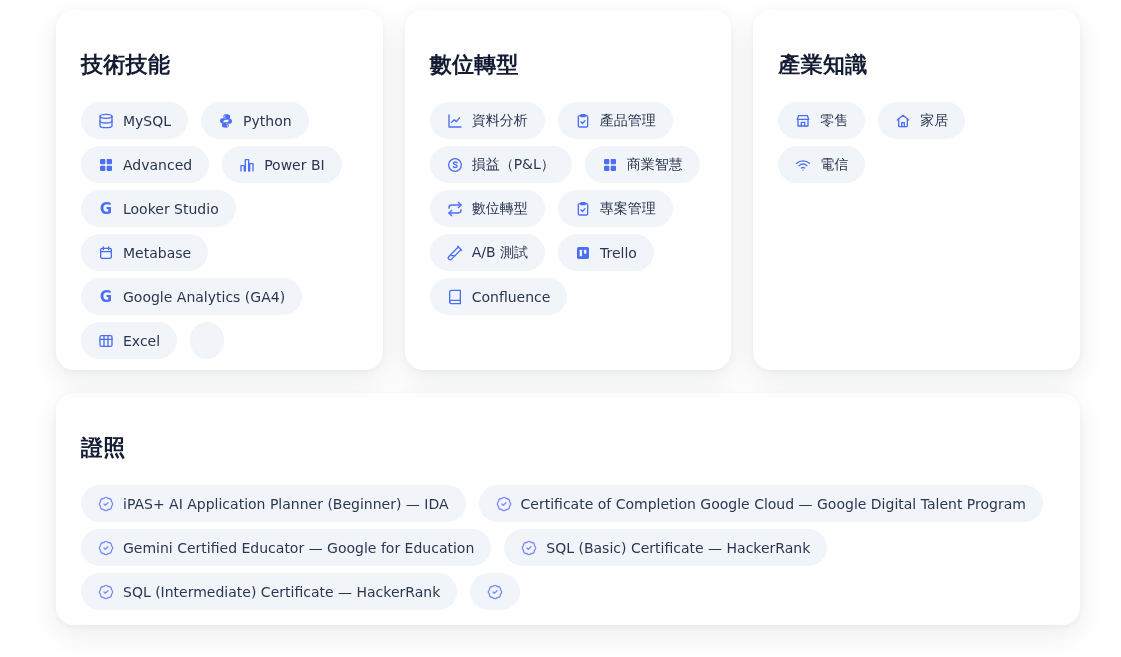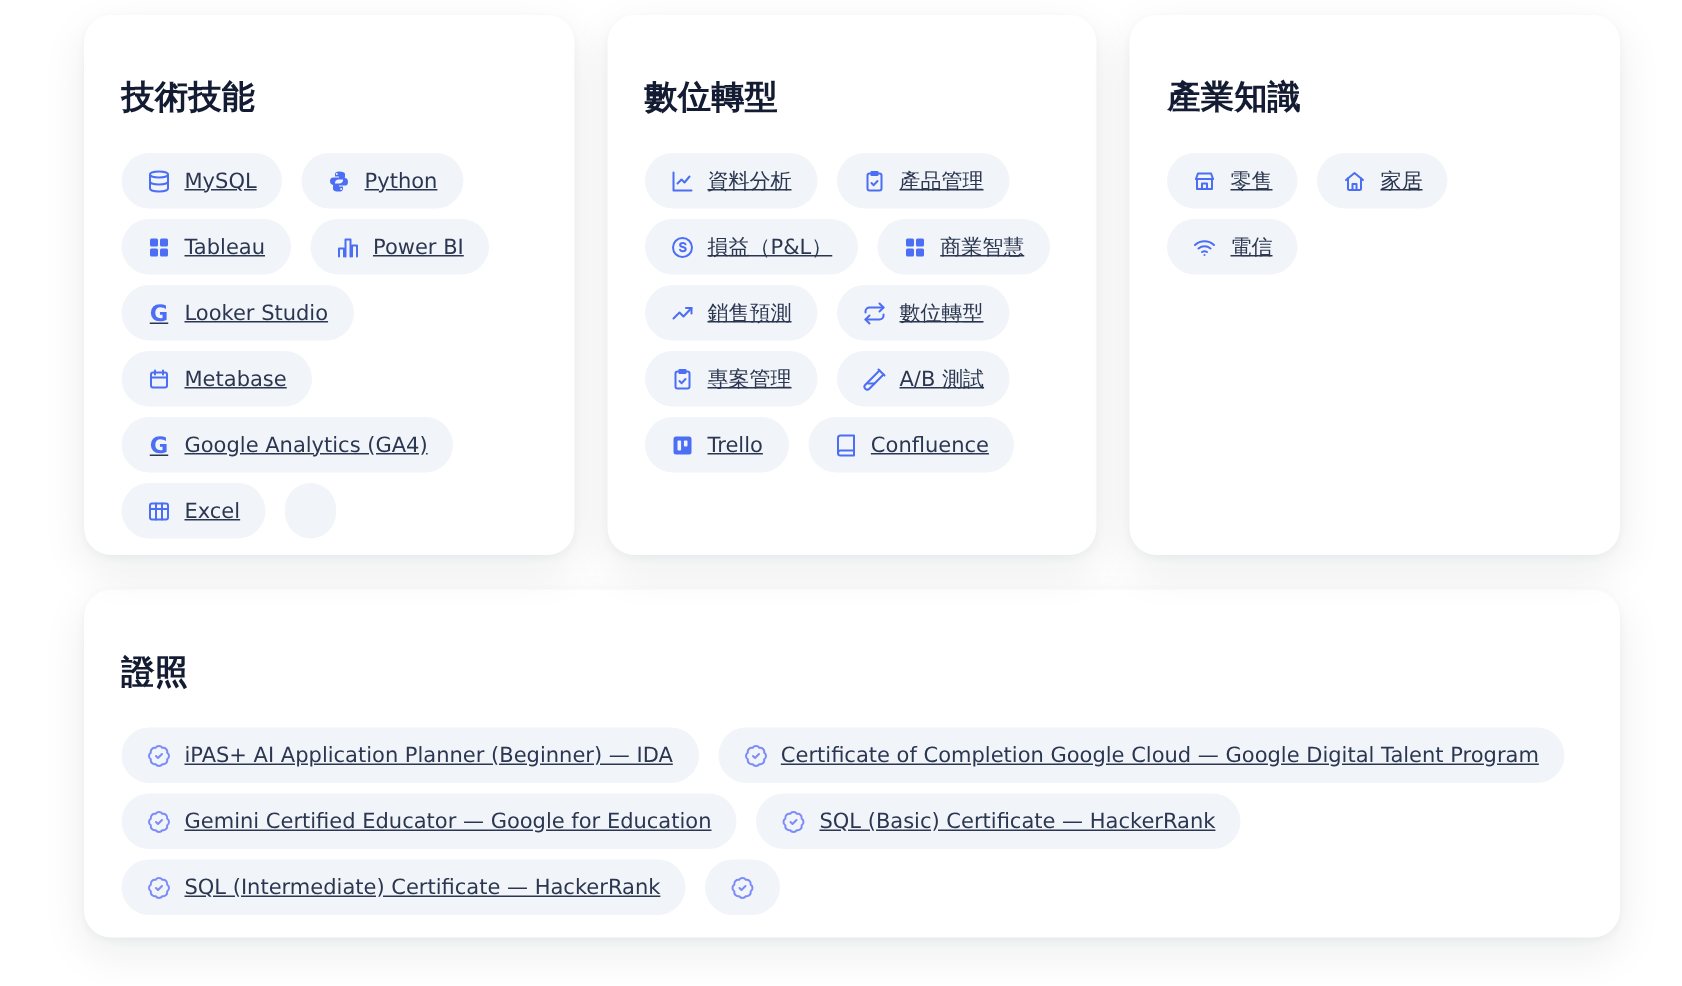--- a/index.html
+++ b/index.html
@@ -44,21 +44,20 @@
     column-gap:13px;row-gap:7px;
   }
   .chip{
     display:inline-flex;align-items:center;gap:9px;
     height:37px;padding:0 17px;
     background:var(--chip-bg);
     border-radius:999px;
     font-size:14px;
     color:var(--chip-text);
     white-space:nowrap;
-    text-decoration:underline;
   }
   .chip .icon{
     display:inline-flex;align-items:center;justify-content:center;
     width:16px;height:16px;
     color:var(--accent);
     flex:0 0 auto;
   }
   .chip .icon svg{width:16px;height:16px;display:block}
   .chip .icon.badge-accent{color:var(--badge)}
   .gletter{
@@ -93,21 +92,21 @@
       </span>
         <span class="chip">
         <span class="icon">
             <svg viewBox="0 0 24 24" fill="currentColor">
               <rect x="3" y="3" width="8" height="8" rx="1.5"></rect>
               <rect x="13" y="3" width="8" height="8" rx="1.5"></rect>
               <rect x="3" y="13" width="8" height="8" rx="1.5"></rect>
               <rect x="13" y="13" width="8" height="8" rx="1.5"></rect>
             </svg>
           </span>
-        <span>Tableau</span>
+        <span>Advanced</span>
       </span>
         <span class="chip">
         <span class="icon">
             <svg viewBox="0 0 24 24" fill="none" stroke="currentColor" stroke-width="2" stroke-linecap="round" stroke-linejoin="round">
               <path d="M3 21v-8h5v8"></path>
               <path d="M9.5 21V4h5v17"></path>
               <path d="M16 21V10h5v11"></path>
             </svg>
           </span>
         <span>Power BI</span>
@@ -182,29 +181,20 @@
         <span class="chip">
         <span class="icon">
             <svg viewBox="0 0 24 24" fill="currentColor">
               <rect x="3" y="3" width="8" height="8" rx="1.5"></rect>
               <rect x="13" y="3" width="8" height="8" rx="1.5"></rect>
               <rect x="3" y="13" width="8" height="8" rx="1.5"></rect>
               <rect x="13" y="13" width="8" height="8" rx="1.5"></rect>
             </svg>
           </span>
         <span>商業智慧</span>
-      </span>
-        <span class="chip">
-        <span class="icon">
-            <svg viewBox="0 0 24 24" fill="none" stroke="currentColor" stroke-width="2" stroke-linecap="round" stroke-linejoin="round">
-              <path d="m3 17 6-6 4 4 8-8.5"></path>
-              <path d="M15.5 6.5H21V12"></path>
-            </svg>
-          </span>
-        <span>銷售預測</span>
       </span>
         <span class="chip">
         <span class="icon">
             <svg viewBox="0 0 24 24" fill="none" stroke="currentColor" stroke-width="2" stroke-linecap="round" stroke-linejoin="round">
               <path d="m17 2 4 4-4 4"></path>
               <path d="M3 11v-1a4 4 0 0 1 4-4h14"></path>
               <path d="m7 22-4-4 4-4"></path>
               <path d="M21 13v1a4 4 0 0 1-4 4H3"></path>
             </svg>
           </span>

